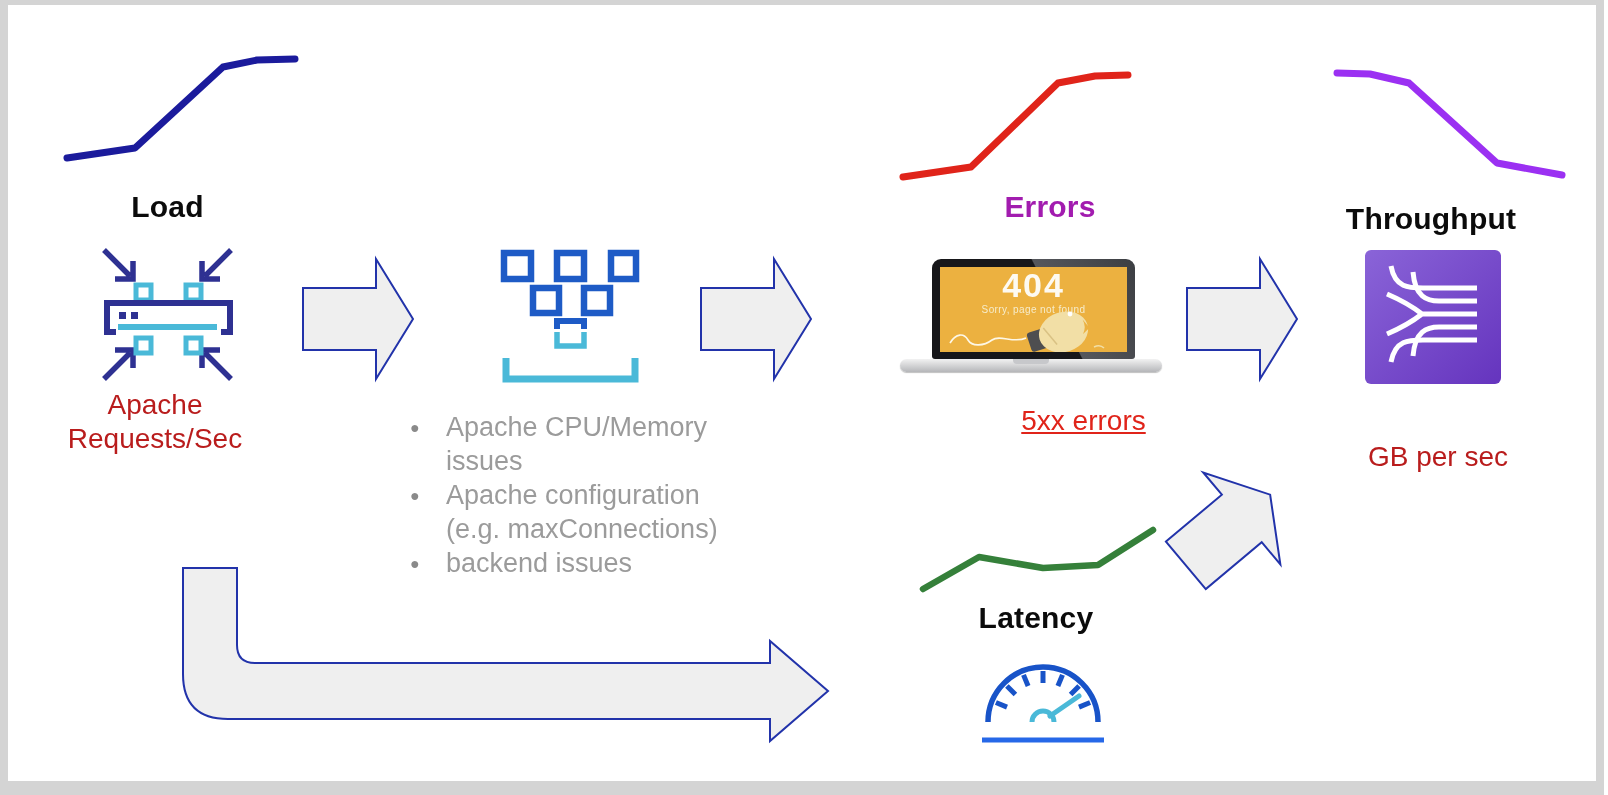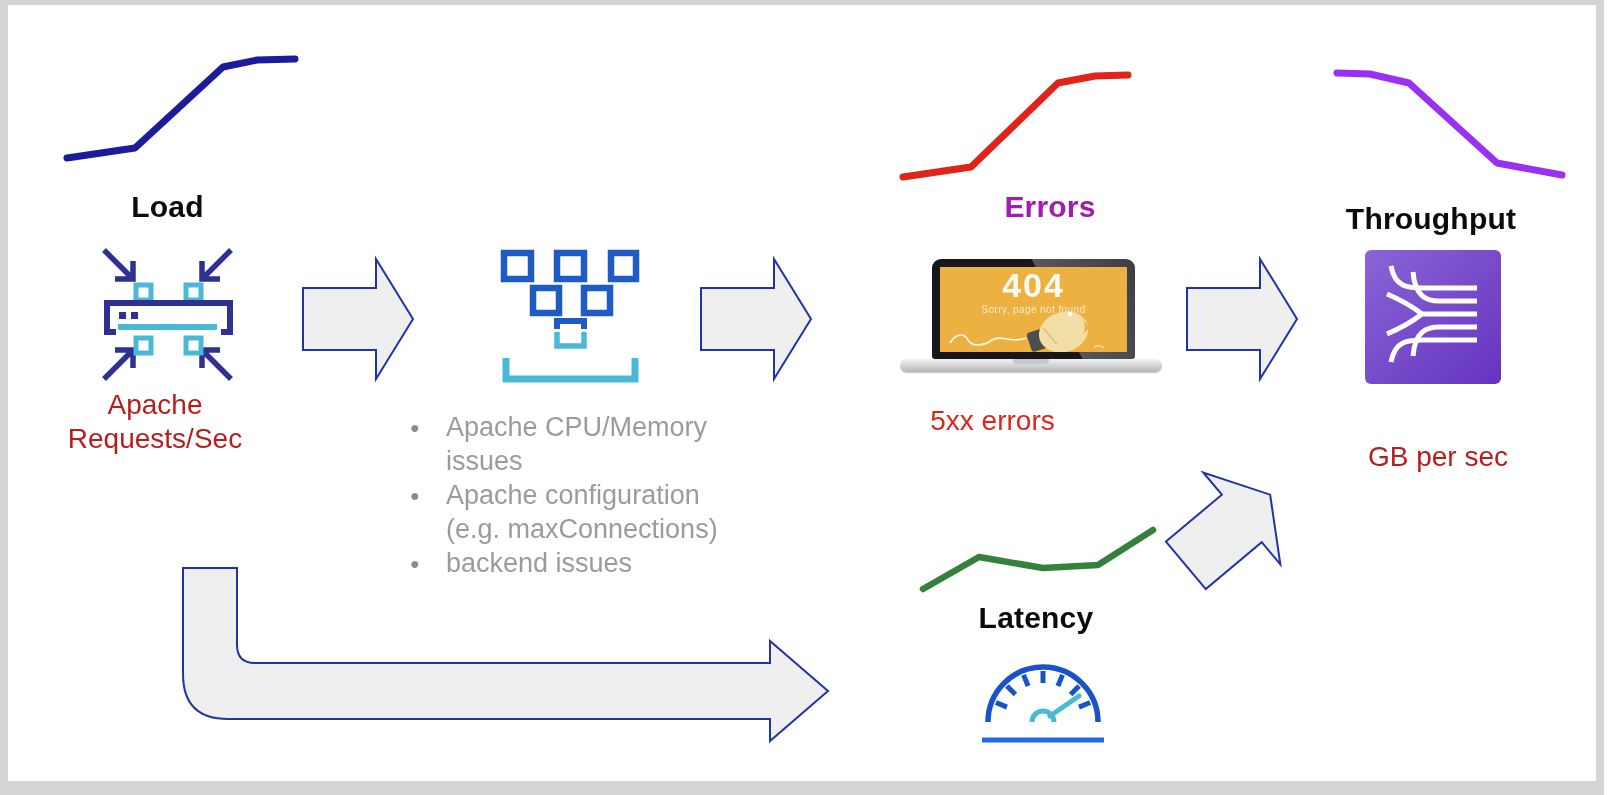--- a/index.html
+++ b/index.html
@@ -110,21 +110,21 @@
           <circle cx="128" cy="5" r="2.4" fill="#ffffff"></circle>
           <path d="M152,38 q6,-3 10,1" stroke="#f2dfa6" stroke-width="1.5" fill="none"></path>
         </svg>
       </div>
     </div>
     <div class="lt-base">
       <div class="lt-notch"></div>
     </div>
   </div>
 
-  <div class="caption red" style="left:895px;top:404px;width:195px;">5xx errors</div>
+  <div class="caption red" style="left:986px;top:404px;width:195px;text-decoration:underline;">5xx errors</div>
 
   <svg style="left:1186px;top:258px;" width="112" height="122" viewBox="0 0 112 122">
     <polygon points="1,30 74,30 74,1 111,61 74,121 74,92 1,92" fill="#efefef" stroke="#2233aa" stroke-width="2"></polygon>
   </svg>
 
   <svg class="abs" style="left:1330px;top:60px;" width="240" height="125" viewBox="0 0 240 125">
     <polyline fill="none" stroke-width="7" stroke-linejoin="round" stroke-linecap="round" points="7,13 40,14 79,23 167,103 232,115" stroke="#9b30f2"></polyline>
   </svg>
 
   <div class="h-title" style="left:1330px;top:202px;width:202px;">Throughput</div>

